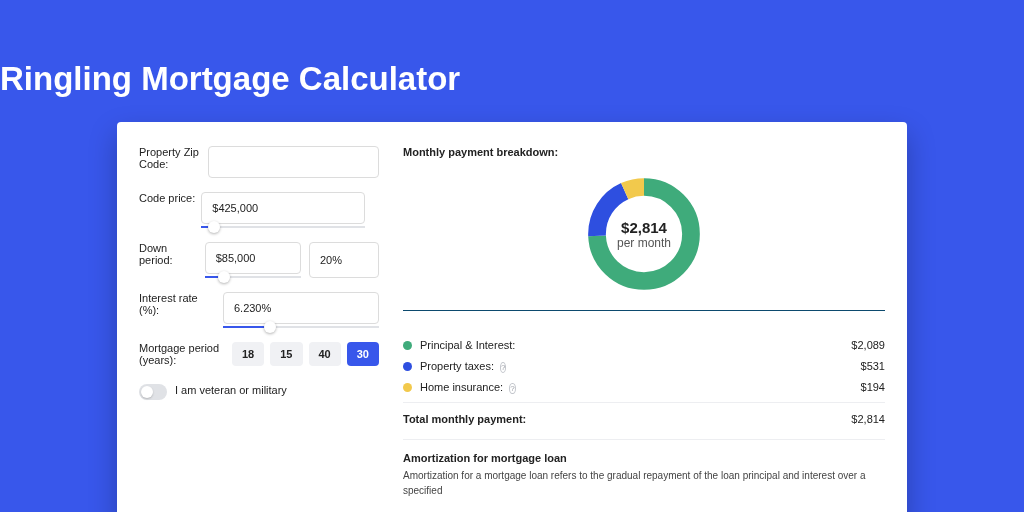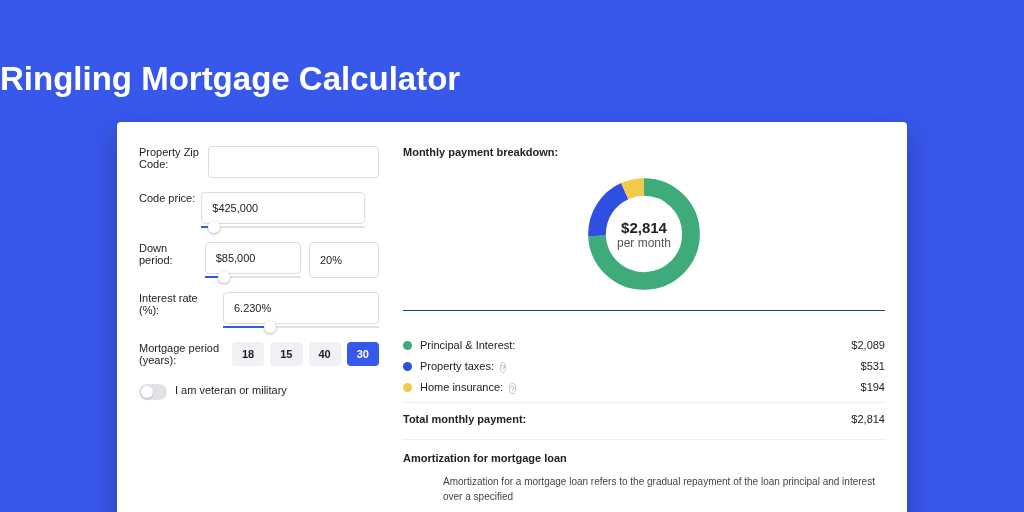--- a/index.html
+++ b/index.html
@@ -69,22 +69,22 @@
   .donut .center .per { font-size: 12px; color: #555; }
   .legend { display: flex; flex-direction: column; gap: 9px; border-top: 1px solid #0c4a6e; padding-top: 28px; }
   .legend .item { display: flex; align-items: center; font-size: 11px; color: #222; }
   .legend .dot { width: 9px; height: 9px; border-radius: 50%; margin-right: 8px; flex-shrink: 0; }
   .legend .name { flex: 1; }
   .legend .info { width: 11px; height: 11px; border: 1px solid #c3c6cc; border-radius: 50%; color: #9da0a8; font-size: 8px; line-height: 9px; text-align: center; margin-left: 6px; cursor: default; }
   .legend .val { font-weight: 400; }
   .legend .total { border-top: 1px solid #edeef1; padding-top: 10px; font-weight: 700; }
   .legend .total .name { font-weight: 700; }
   .amort-box { border-top: 1px solid #edeef1; padding-top: 12px; }
-  .amort-box .section-head { margin-bottom: 10px; }
-  .amort-box .para { font-size: 10px; color: #444; line-height: 1.5; margin-left: 40px; }
+  .amort-box .section-head { margin-bottom: 4px; }
+  .amort-box .para { font-size: 10px; color: #444; line-height: 1.5; }
   .fg { display: flex; flex-direction: row; gap: 6px; }
 </style>
 </head>
 <body>
 
 <div class="page-title">Ringling Mortgage Calculator</div>
 
 <div class="card">
 
   <div class="left">

